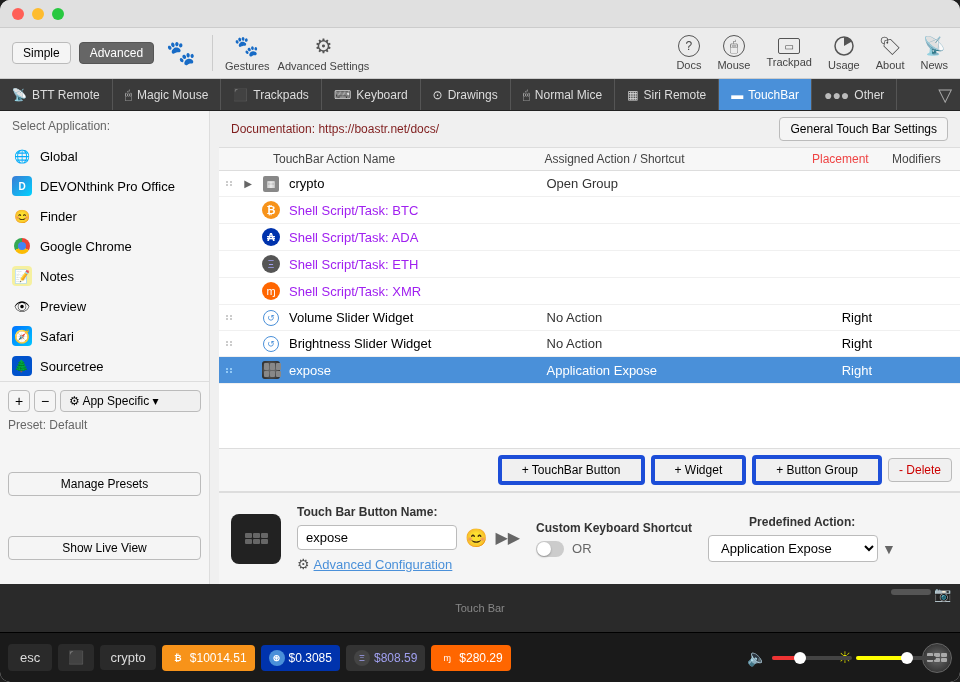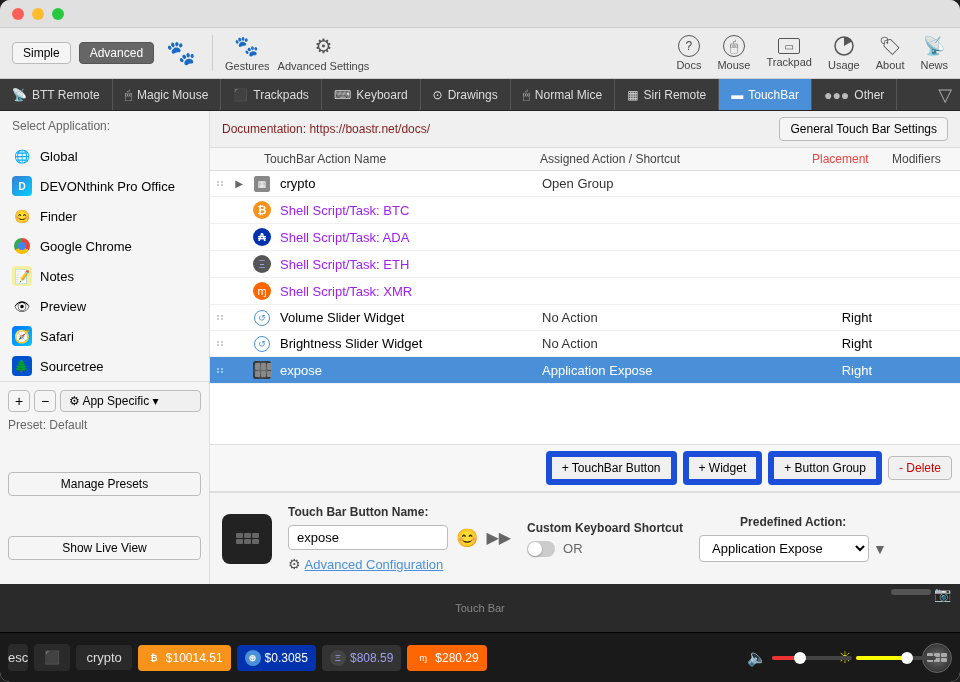--- a/index.html
+++ b/index.html
@@ -25,21 +25,21 @@
     .toolbar-right-item { display: flex; flex-direction: column; align-items: center; gap: 2px; font-size: 11px; color: #444; cursor: pointer; }
     .icon-circle { width: 22px; height: 22px; border-radius: 50%; border: 1.5px solid #555; display: flex; align-items: center; justify-content: center; font-size: 12px; }
     .icon-rect { width: 22px; height: 16px; border: 1.5px solid #555; border-radius: 2px; display: flex; align-items: center; justify-content: center; font-size: 10px; }
 
     
     .tabbar { display: flex; align-items: stretch; background: #3a3a3a; min-height: 32px; border-bottom: 1px solid #222; overflow: hidden; }
     .tab { display: flex; align-items: center; gap: 5px; padding: 0 12px; font-size: 12px; color: #ddd; border-right: 1px solid #555; cursor: pointer; white-space: nowrap; }
     .tab.touchbar-active { background: #4a90d9; color: white; }
 
     
-    .main { display: flex; flex: 1; overflow: hidden; }
+    .main { display: flex; flex: 1; overflow: hidden; gap: 9px; }
 
     
     .sidebar { width: 210px; background: #f5f5f5; border-right: 1px solid #ddd; display: flex; flex-direction: column; }
     .sidebar-header { padding: 8px 12px; font-size: 12px; color: #666; }
     .sidebar-item { display: flex; align-items: center; gap: 8px; padding: 5px 12px; cursor: pointer; font-size: 13px; }
     .app-icon { width: 20px; height: 20px; border-radius: 4px; display: flex; align-items: center; justify-content: center; font-size: 13px; flex-shrink: 0; }
     .sidebar-footer { margin-top: auto; padding: 8px; border-top: 1px solid #ddd; }
     .sidebar-footer-btns { display: flex; align-items: center; gap: 4px; margin-bottom: 6px; }
     .icon-btn { width: 22px; height: 22px; border: 1px solid #bbb; border-radius: 4px; background: #f5f5f5; display: flex; align-items: center; justify-content: center; cursor: pointer; font-size: 14px; }
     .app-specific-btn { flex: 1; background: #f0f0f0; border: 1px solid #bbb; border-radius: 4px; padding: 3px 8px; font-size: 12px; cursor: pointer; display: flex; align-items: center; gap: 4px; }
@@ -72,21 +72,21 @@
     .row-placement { width: 80px; font-size: 13px; text-align: right; padding-right: 8px; }
 
     .crypto-row { background: #fff; }
     .group-icon { width: 16px; height: 16px; background: #888; border-radius: 2px; display: flex; align-items: center; justify-content: center; color: white; font-size: 9px; }
     .drag-handle { color: #bbb; font-size: 10px; display: flex; flex-direction: column; gap: 1px; }
     .drag-dot-row { display: flex; gap: 2px; }
     .drag-dot { width: 2px; height: 2px; background: #bbb; border-radius: 50%; }
 
     
     .action-bar { padding: 6px 8px; border-top: 1px solid #ddd; background: #f7f7f7; display: flex; gap: 6px; align-items: center; justify-content: flex-end; }
-    .action-btn { background: #f0f0f0; border: 6px solid #1d4ed8; border-radius: 4px; padding: 4px 10px; font-size: 12px; cursor: pointer; }
+    .action-btn { background: #f0f0f0; border: 4px solid #1d4ed8; border-radius: 4px; padding: 4px 20px; font-size: 12px; cursor: pointer; }
     .action-btn-delete { background: #f0f0f0; border: 1px solid #bbb; border-radius: 4px; padding: 4px 10px; font-size: 12px; cursor: pointer; color: #c00; }
 
     
     .config-panel { background: #f5f5f5; border-top: 2px solid #ddd; padding: 12px; display: flex; align-items: center; gap: 16px; }
     .config-icon-preview { width: 50px; height: 50px; background: #222; border-radius: 8px; display: flex; align-items: center; justify-content: center; font-size: 24px; flex-shrink: 0; }
     .config-form { display: flex; flex-direction: column; gap: 6px; }
     .config-label { font-size: 12px; font-weight: 600; color: #333; }
     .config-name-row { display: flex; align-items: center; gap: 8px; }
     .config-name-input { border: 1px solid #bbb; border-radius: 4px; padding: 4px 8px; font-size: 13px; width: 160px; background: white; }
     .emoji-btn { font-size: 18px; cursor: pointer; }
@@ -99,21 +99,21 @@
     .keyboard-input-row { display: flex; align-items: center; gap: 8px; }
     .or-text { font-size: 13px; color: #666; }
     .predefined-section { display: flex; flex-direction: column; gap: 6px; }
     .predefined-label { font-size: 12px; font-weight: 600; color: #333; margin-left: 41px; }
     .predefined-select { border: 1px solid #bbb; border-radius: 4px; padding: 4px 8px; font-size: 13px; background: white; width: 170px; }
     .toggle-switch { width: 28px; height: 16px; background: #ccc; border-radius: 8px; position: relative; cursor: pointer; }
     .toggle-knob { width: 14px; height: 14px; background: white; border-radius: 50%; position: absolute; top: 1px; left: 1px; box-shadow: 0 1px 2px rgba(0,0,0,0.3); }
 
     
     .touchbar { height: 50px; background: #1a1a1a; display: flex; align-items: center; padding: 0 8px; gap: 6px; border-top: 1px solid #000; }
-    .tb-esc { background: #2a2a2a; color: #ddd; border: none; border-radius: 4px; padding: 6px 0; font-size: 13px; cursor: pointer; }
+    .tb-esc { background: #2a2a2a; color: #ddd; border: none; border-radius: 4px; padding: 6px 12px; font-size: 13px; cursor: pointer; }
     .tb-mode { background: #2a2a2a; color: #ddd; border: none; border-radius: 4px; padding: 6px 10px; font-size: 13px; cursor: pointer; }
     .tb-crypto-label { background: #2a2a2a; color: #ddd; border-radius: 4px; padding: 5px 10px; font-size: 13px; }
     .tb-btc { background: #f7931a; color: white; border-radius: 4px; padding: 5px 8px; font-size: 12px; display: flex; align-items: center; gap: 4px; cursor: pointer; }
     .tb-ada { background: #0033ad; color: white; border-radius: 4px; padding: 5px 8px; font-size: 12px; display: flex; align-items: center; gap: 4px; cursor: pointer; }
     .tb-eth { background: #333; color: #a0a0f0; border-radius: 4px; padding: 5px 8px; font-size: 12px; display: flex; align-items: center; gap: 4px; cursor: pointer; }
     .tb-xmr { background: #ff6600; color: white; border-radius: 4px; padding: 5px 8px; font-size: 12px; display: flex; align-items: center; gap: 4px; cursor: pointer; }
     .tb-spacer { flex: 1; }
     .tb-slider { width: 80px; height: 4px; background: #444; border-radius: 2px; position: relative; }
     .tb-slider-fill { height: 4px; background: #e33; border-radius: 2px; width: 30%; }
     .tb-slider-knob { width: 12px; height: 12px; background: white; border-radius: 50%; position: absolute; top: -4px; left: 28%; }

